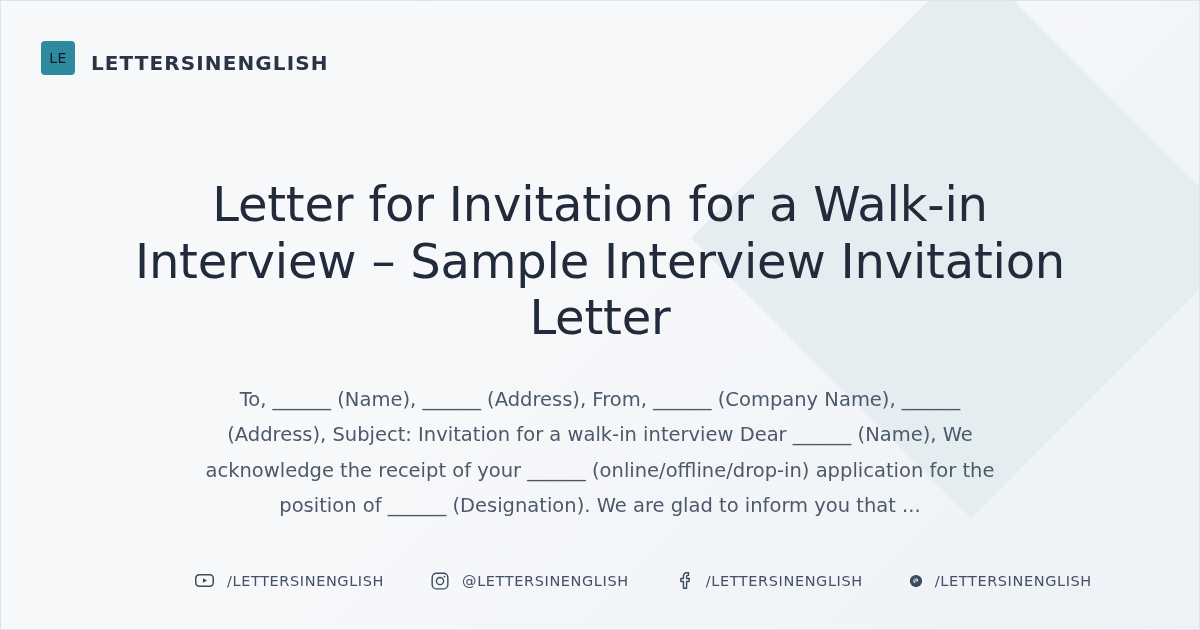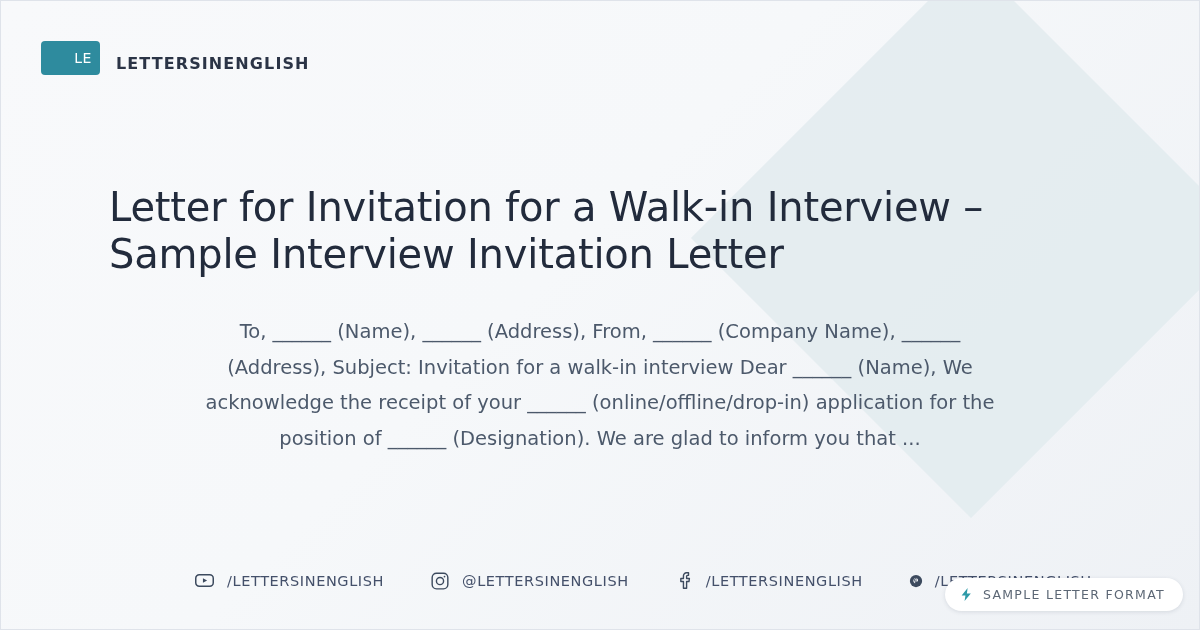--- a/index.html
+++ b/index.html
@@ -41,50 +41,49 @@
     top: 40px;
     display: flex;
     align-items: center;
     gap: 16px;
   }
   .logo-badge {
     width: 34px;
     height: 34px;
     border-radius: 4px;
     background: #2e8b9e;
-    color: #ffffff;
+    color: #0f172a;
     display: flex;
     align-items: center;
     justify-content: center;
     font-size: 14px;
     letter-spacing: 0.5px;
     font-weight: 400;
-    padding-left: 25px;
   }
   .brand-name {
-    font-size: 16px;
+    font-size: 20px;
     letter-spacing: 1.1px;
     color: #2b3446;
     font-weight: 600;
     margin-top: 10px;
   }
 
   
   .main {
     position: absolute;
     left: 0;
     right: 0;
     top: 175px;
     padding: 0 100px;
     box-sizing: border-box;
   }
   .title {
-    margin: 8px;
-    text-align: left;
-    font-size: 40px;
+    margin: 0;
+    text-align: center;
+    font-size: 48px;
     line-height: 1.18;
     font-weight: 400;
     color: #222b3c;
     letter-spacing: -0.2px;
   }
   .excerpt {
     margin: 36px 0 0 0;
     max-width: 800px;
     margin-left: auto;
     margin-right: auto;
@@ -198,22 +197,14 @@
         <svg width="14" height="14" viewBox="0 0 24 24" fill="none">
           <circle cx="12" cy="12" r="10.5" fill="#3c4a5e"></circle>
           <path d="M12.4 6.4 a5.1 5.1 0 0 0 -1.9 9.8 c-0.05 -0.4 -0.1 -1.0 0.02 -1.45 l0.75 -3.1 s-0.19 -0.38 -0.19 -0.95 c0 -0.9 0.52 -1.56 1.16 -1.56 c0.55 0 0.81 0.41 0.81 0.9 c0 0.55 -0.35 1.37 -0.53 2.13 c-0.15 0.64 0.32 1.16 0.95 1.16 c1.14 0 2.02 -1.2 2.02 -2.94 c0 -1.54 -1.1 -2.61 -2.68 -2.61 c-1.83 0 -2.9 1.37 -2.9 2.78 c0 0.55 0.21 1.14 0.48 1.46 a0.2 0.2 0 0 1 0.04 0.19 l-0.18 0.74 c-0.03 0.12 -0.1 0.14 -0.22 0.08 c-0.84 -0.39 -1.36 -1.6 -1.36 -2.58 c0 -2.1 1.53 -4.03 4.4 -4.03 z" fill="#f2f4f7"></path>
         </svg>
       </span>
       <span class="handle">/LETTERSINENGLISH</span>
     </div>
 
   </div>
 
-  <div class="format-badge">
-    <span class="bolt">
-      <svg width="15" height="17" viewBox="0 0 24 24" fill="currentColor">
-        <path d="M13.8 1.5 L4.2 13.4 h6.1 l-1.4 9.1 l10.0 -12.3 h-6.3 z"></path>
-      </svg>
-    </span>
-    <span class="badge-label">SAMPLE LETTER FORMAT</span>
-  </div>
 
 </div>
 
 </body></html>

